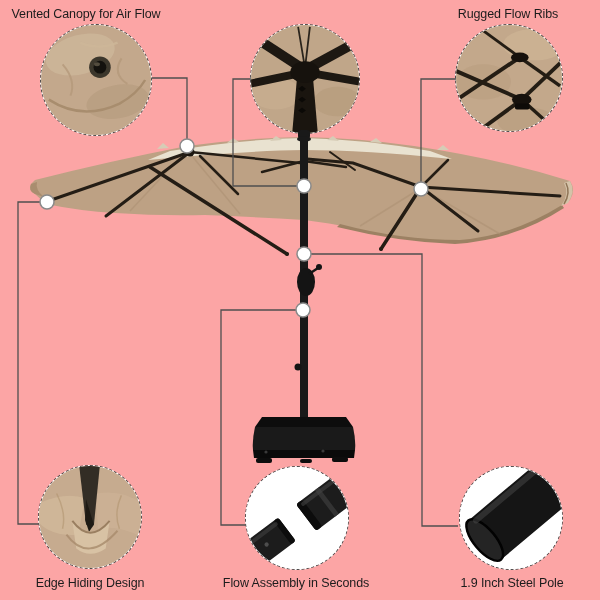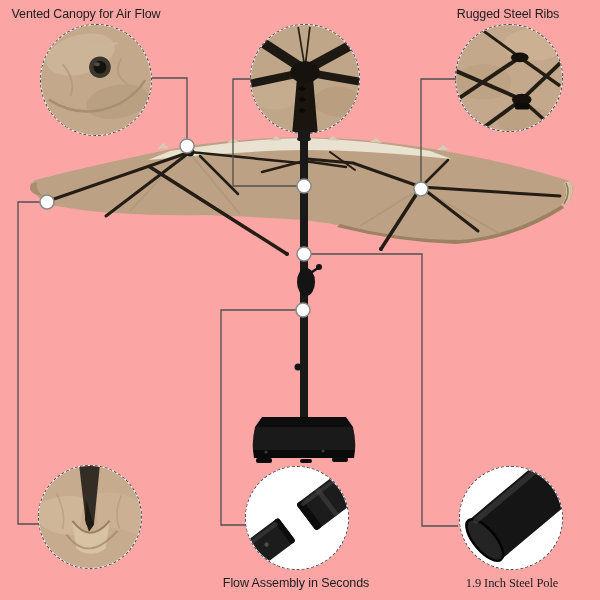--- a/index.html
+++ b/index.html
@@ -11,23 +11,24 @@
   .callout-label{position:absolute;transform:translateX(-50%);white-space:nowrap;
          font-size:12.5px;line-height:15px;color:#1c1c1c;letter-spacing:-0.1px;}
   #main-art{position:absolute;left:0;top:0;}
 </style>
 </head>
 <body>
 
 <div id="stage">
 
   <div class="callout-label" style="left:86px;top:7px;">Vented Canopy for Air Flow</div>
-  <div class="callout-label" style="left:508px;top:7px;">Rugged Steel Ribs</div>
+  <div class="callout-label" style="left:508px;top:7px;">Rugged Flow Ribs</div>
+  <div class="callout-label" style="left:90px;top:576px;">Edge Hiding Design</div>
   <div class="callout-label" style="left:296px;top:576px;">Flow Assembly in Seconds</div>
-  <div class="callout-label" style="left:512px;top:576px;font-family:Liberation Serif, serif;">1.9 Inch Steel Pole</div>
+  <div class="callout-label" style="left:512px;top:576px;">1.9 Inch Steel Pole</div>
 
   <div class="inset" style="left:40px;top:24px;width:112px;height:112px;">
     <svg viewBox="0 0 112 112">
       <rect width="112" height="112" fill="#c3a88c"></rect>
       <ellipse cx="40" cy="30" rx="36" ry="20" fill="#d2bda0" opacity="0.55" transform="rotate(-15 40 30)"></ellipse>
       <ellipse cx="78" cy="78" rx="32" ry="17" fill="#b1977a" opacity="0.5" transform="rotate(-10 78 78)"></ellipse>
       <path d="M8,76 Q42,98 80,80 Q98,70 106,56" stroke="#a88d6e" stroke-width="2.5" fill="none"></path>
       <path d="M22,40 Q36,56 30,72" stroke="#b4997a" stroke-width="2" fill="none" opacity="0.8"></path>
       <path d="M82,34 Q72,50 88,60" stroke="#b4997a" stroke-width="2" fill="none" opacity="0.8"></path>
       <path d="M40,18 Q58,26 78,18" stroke="#cdb698" stroke-width="2.5" fill="none" opacity="0.8"></path>

